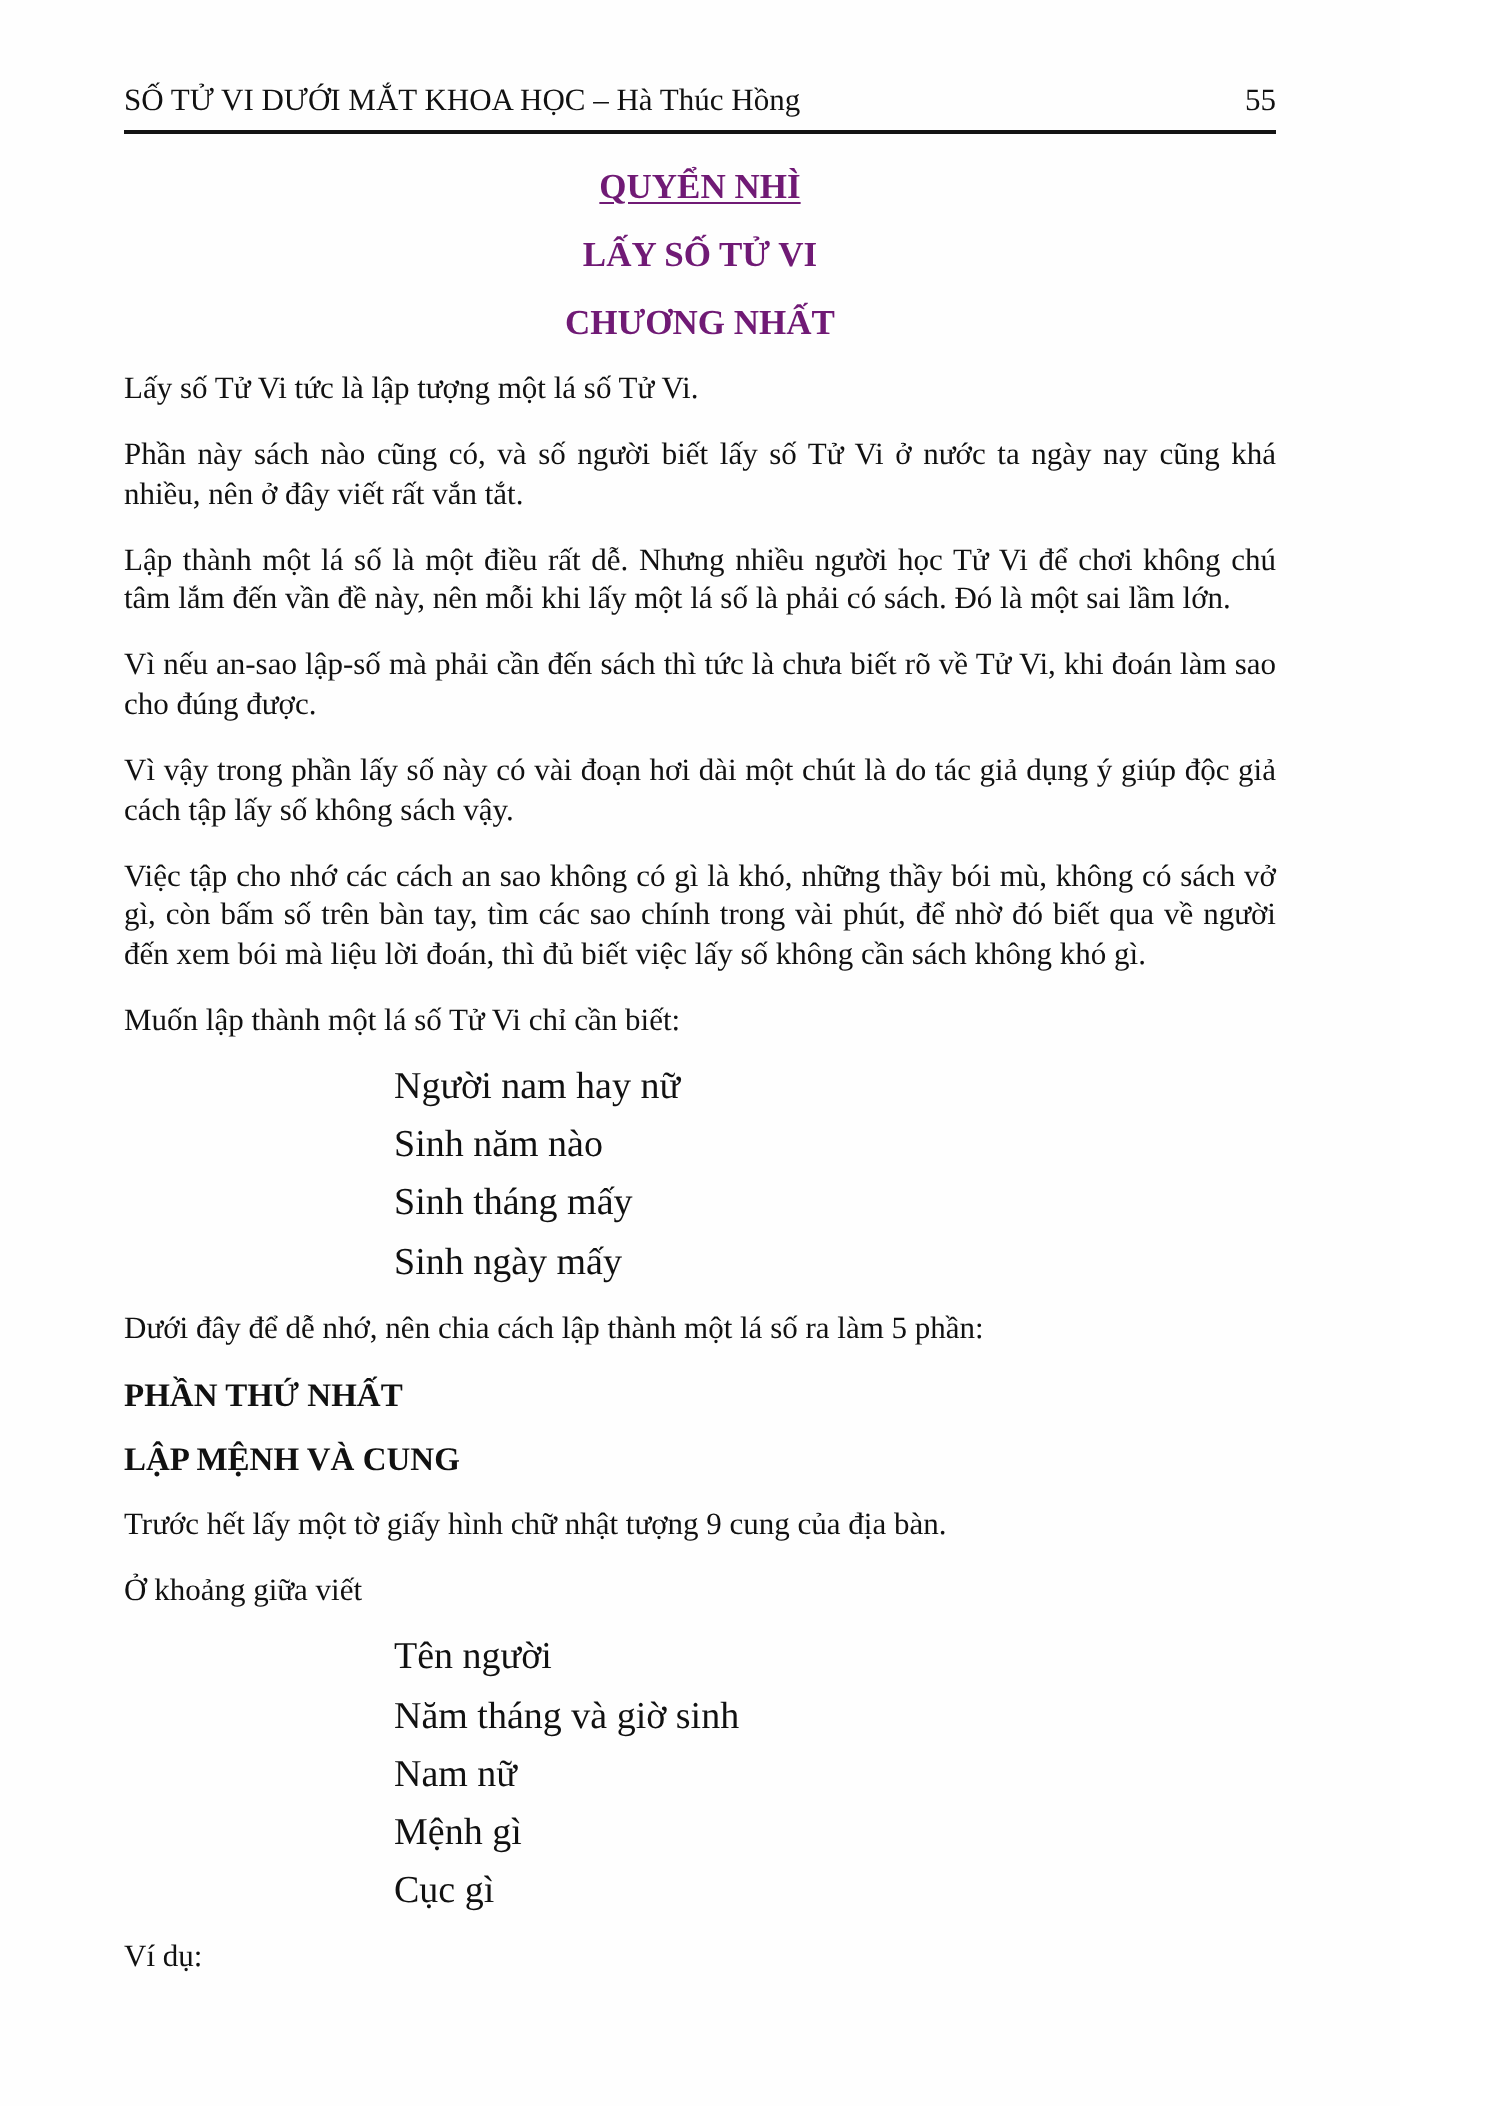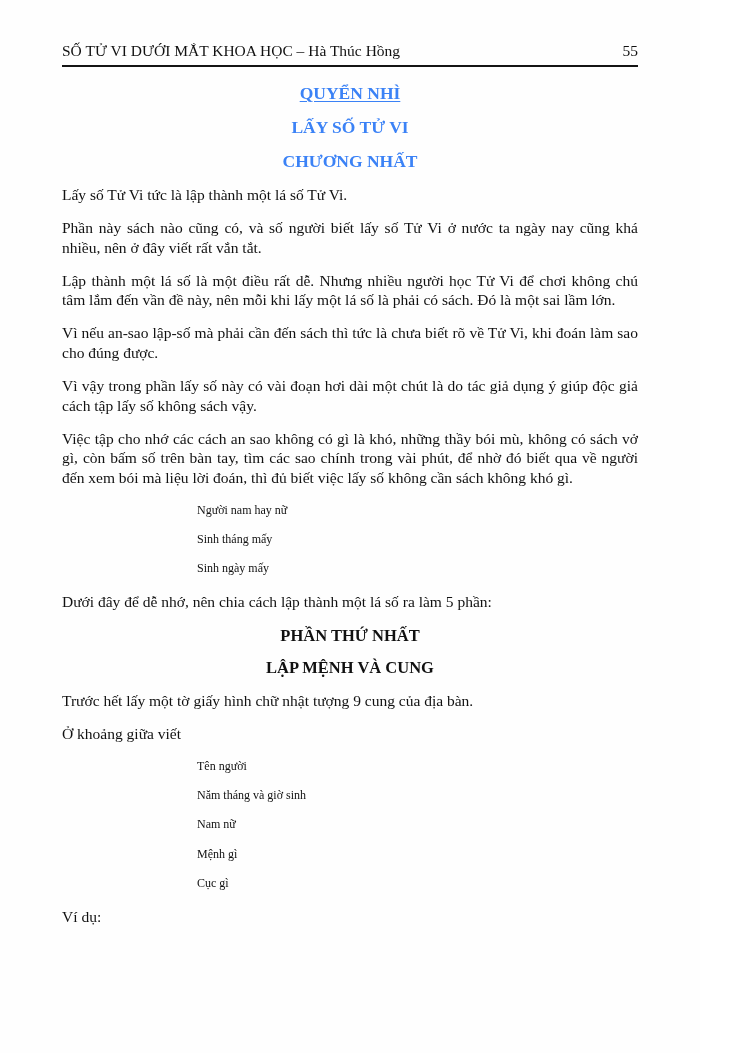--- a/index.html
+++ b/index.html
@@ -24,80 +24,81 @@
     align-items: baseline;
     font-size: 15.5px;
     padding-bottom: 5px;
   }
   .header-rule {
     border: none;
     border-top: 2px solid #141414;
     margin: 0 0 16px 0;
   }
   .h-blue {
-    color: #3b82f6;
+    color: #701a75;
     text-align: center;
     font-weight: bold;
     font-size: 17.5px;
     margin: 0 0 13px 0;
     line-height: 1.2;
   }
   .h-blue.underlined span {
     text-decoration: underline;
     text-underline-offset: 2px;
   }
   .h-black {
     color: #111111;
-    text-align: center;
     font-weight: bold;
     font-size: 16.5px;
     margin: 0 0 13px 0;
     line-height: 1.2;
   }
   p.body {
     font-size: 15.5px;
     line-height: 19.6px;
     margin: 0 0 13.5px 0;
     text-align: justify;
   }
   ul.plain-list {
     list-style: none;
     margin: 0 0 13.5px 0;
     padding: 0 0 0 135px;
   }
   ul.plain-list li {
-    font-size: 12px;
+    font-size: 19px;
     line-height: 19.6px;
     margin: 0 0 9.5px 0;
   }
 </style>
 </head>
 <body>
 
 <div class="page">
 
   <div class="running-header">
     <span>SỐ TỬ VI DƯỚI MẮT KHOA HỌC – Hà Thúc Hồng</span>
     <span>55</span>
   </div>
   <hr class="header-rule">
 
   <h1 class="h-blue underlined"><span>QUYỂN NHÌ</span></h1>
   <h2 class="h-blue">LẤY SỐ TỬ VI</h2>
   <h2 class="h-blue">CHƯƠNG NHẤT</h2>
 
-  <p class="body">Lấy số Tử Vi tức là lập thành một lá số Tử Vi.</p>
+  <p class="body">Lấy số Tử Vi tức là lập tượng một lá số Tử Vi.</p>
   <p class="body">Phần này sách nào cũng có, và số người biết lấy số Tử Vi ở nước ta ngày nay cũng khá nhiều, nên ở đây viết rất vắn tắt.</p>
   <p class="body">Lập thành một lá số là một điều rất dễ. Nhưng nhiều người học Tử Vi để chơi không chú tâm lắm đến vần đề này, nên mỗi khi lấy một lá số là phải có sách. Đó là một sai lầm lớn.</p>
   <p class="body">Vì nếu an-sao lập-số mà phải cần đến sách thì tức là chưa biết rõ về Tử Vi, khi đoán làm sao cho đúng được.</p>
   <p class="body">Vì vậy trong phần lấy số này có vài đoạn hơi dài một chút là do tác giả dụng ý giúp độc giả cách tập lấy số không sách vậy.</p>
   <p class="body">Việc tập cho nhớ các cách an sao không có gì là khó, những thầy bói mù, không có sách vở gì, còn bấm số trên bàn tay, tìm các sao chính trong vài phút, để nhờ đó biết qua về người đến xem bói mà liệu lời đoán, thì đủ biết việc lấy số không cần sách không khó gì.</p>
+  <p class="body">Muốn lập thành một lá số Tử Vi chỉ cần biết:</p>
 
   <ul class="plain-list">
     <li>Người nam hay nữ</li>
+    <li>Sinh năm nào</li>
     <li>Sinh tháng mấy</li>
     <li>Sinh ngày mấy</li>
   </ul>
 
   <p class="body">Dưới đây để dễ nhớ, nên chia cách lập thành một lá số ra làm 5 phần:</p>
 
   <h3 class="h-black">PHẦN THỨ NHẤT</h3>
   <h3 class="h-black">LẬP MỆNH VÀ CUNG</h3>
 
   <p class="body">Trước hết lấy một tờ giấy hình chữ nhật tượng 9 cung của địa bàn.</p>

